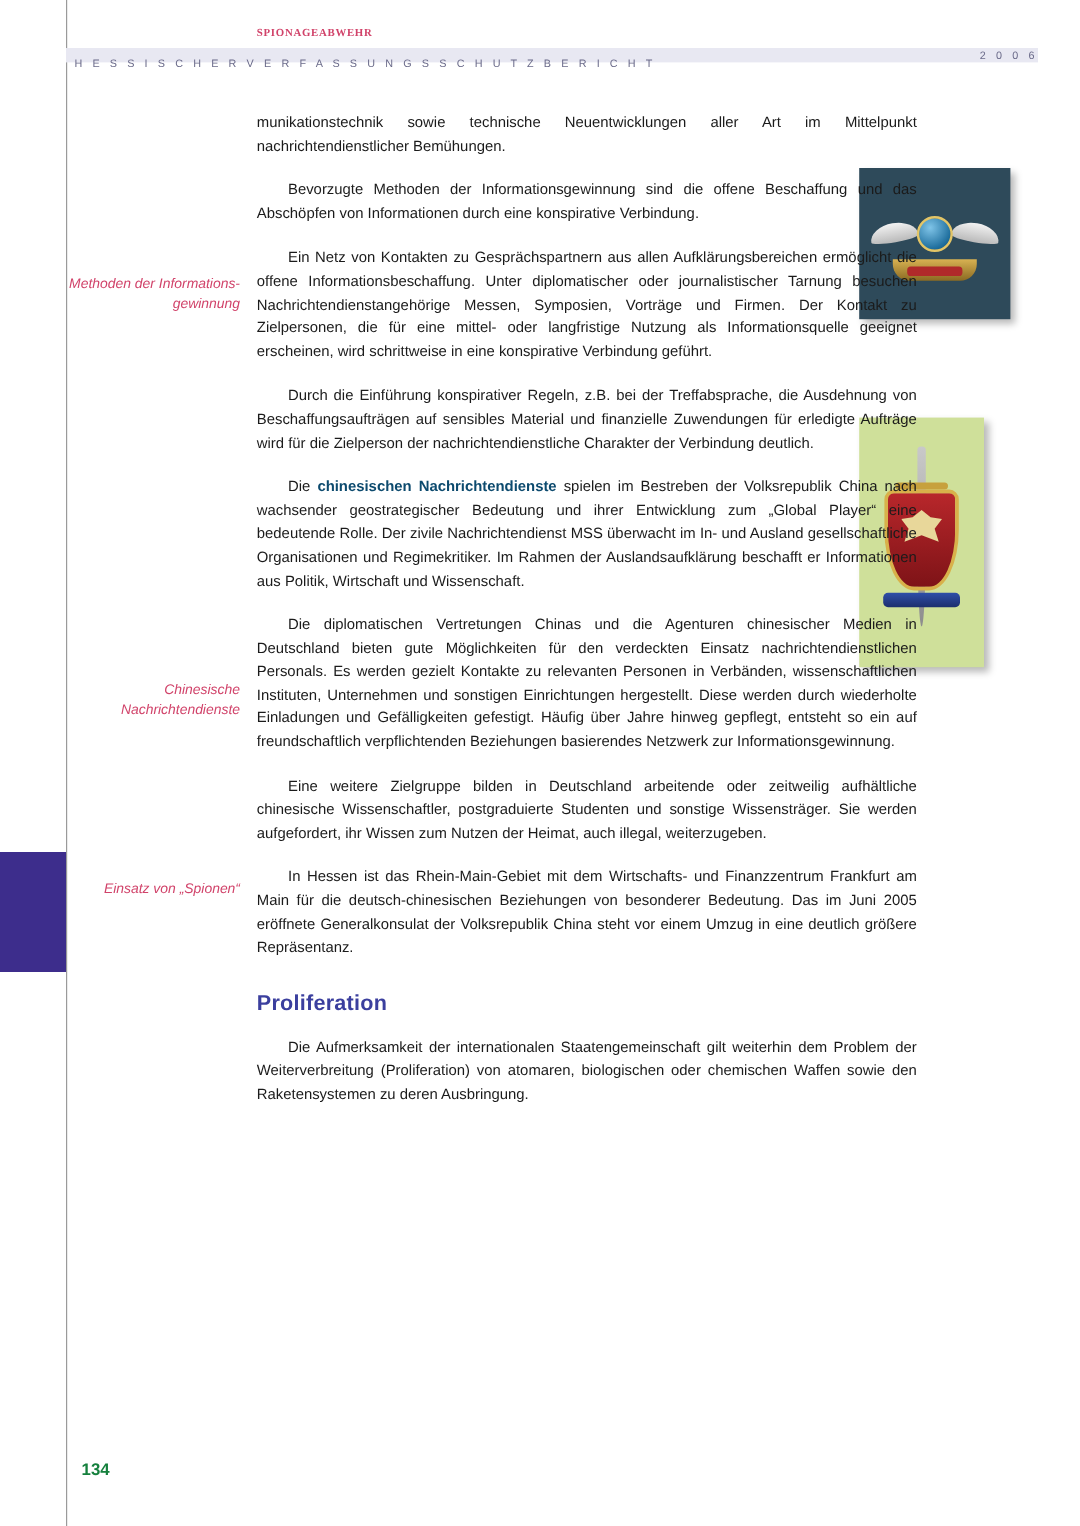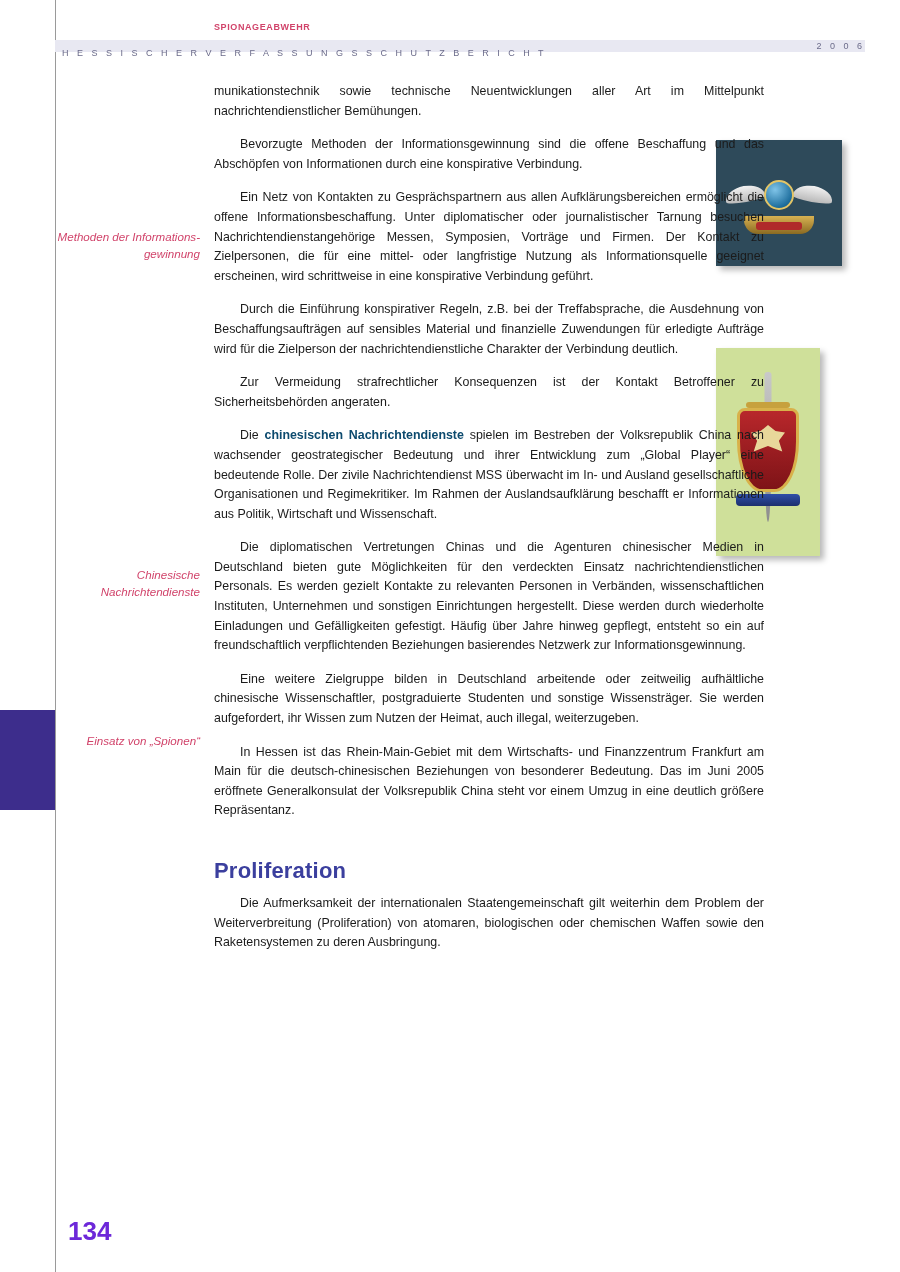--- a/index.html
+++ b/index.html
@@ -22,54 +22,55 @@
     position:absolute; left:0; top:710px; width:55px; height:100px;
     background:#3d2d8c;
   }
 
   
   .header-kicker {
     position:absolute; left:214px; top:22px;
     font-size:9px; font-weight:bold; letter-spacing:0.6px;
     color:#c0392b;
     color:#d1436a;
+    font-family:Liberation Serif, serif;
   }
   .header-rule {
     position:absolute; left:55px; top:40px; width:810px; height:12px;
     background:#e8e8f2;
   }
   .header-line {
     position:absolute; left:62px; top:48px; width:681px;
     font-size:9px; letter-spacing:3.0px; color:#6b6b8a;
     white-space:nowrap;
   }
   .header-year {
     position:absolute; right:35px; top:41px;
     font-size:9px; letter-spacing:3.0px; color:#6b6b8a;
   }
 
   
   .col {
     position:absolute; left:214px; top:76px; width:550px;
   }
   p {
-    margin:6px 0 14px 0;
+    margin:17px 0 14px 0;
     font-size:12.4px;
     line-height:1.58;
     text-align:justify;
     -webkit-hyphens:auto; hyphens:auto;
   }
   p.indent { text-indent:26px; }
   p.noindent { text-indent:0; }
 
   .hl { color:#0c4a6e; font-weight:bold; }
 
   h2.section {
-    margin:37px 0 10px 0;
-    font-size:22px; font-weight:bold; color:#3b3f9e;
+    margin:26px 0 10px 0;
+    font-size:18px; font-weight:bold; color:#3b3f9e;
     letter-spacing:0.2px;
   }
 
   
   .note {
     position:absolute; width:160px; text-align:right;
     font-size:11.6px; line-height:1.5; color:#d1436a;
     font-style:italic;
   }
   .note-1 { left:40px; top:228px; }
@@ -146,21 +147,21 @@
   }
   .b2-band {
     position:absolute; left:50%; bottom:26px; transform:translateX(-50%);
     width:64px; height:12px;
     background:linear-gradient(#2f4fa8,#1c2f6e);
     border-radius:4px;
   }
 
   .folio {
     position:absolute; left:68px; top:1216px;
-    font-size:26px; font-weight:bold; color:#6d28d9;
+    font-size:14px; font-weight:bold; color:#15803d;
   }
 </style>
 </head>
 <body>
 
 <div class="page">
 
   <div class="vrule"></div>
   <div class="purple-block"></div>
 
@@ -192,21 +193,20 @@
       </div>
       <div class="b2-band"></div>
     </div>
   </div>
 
   <div class="col">
     <p class="noindent">munikationstechnik sowie technische Neuentwicklungen aller Art im Mittelpunkt nachrichtendienstlicher Bemühungen.</p>
     <p class="indent">Bevorzugte Methoden der Informationsgewinnung sind die offene Beschaffung und das Abschöpfen von Informationen durch eine konspirative Verbindung.</p>
     <p class="indent">Ein Netz von Kontakten zu Gesprächspartnern aus allen Aufklärungsbereichen ermöglicht die offene Informationsbeschaffung. Unter diplomatischer oder journalistischer Tarnung besuchen Nachrichtendienstangehörige Messen, Symposien, Vorträge und Firmen. Der Kontakt zu Zielpersonen, die für eine mittel- oder langfristige Nutzung als Informationsquelle geeignet erscheinen, wird schrittweise in eine konspirative Verbindung geführt.</p>
     <p class="indent">Durch die Einführung konspirativer Regeln, z.B. bei der Treffabsprache, die Ausdehnung von Beschaffungsaufträgen auf sensibles Material und finanzielle Zuwendungen für erledigte Aufträge wird für die Zielperson der nachrichtendienstliche Charakter der Verbindung deutlich.</p>
-    <p class="indent">Zur Vermeidung strafrechtlicher Konsequenzen ist der Kontakt Betroffener zu Sicherheitsbehörden angeraten.</p>
     <p class="indent"><span>Die </span><span class="hl">chinesischen Nachrichtendienste</span><span> spielen im Bestreben der Volksrepublik China nach wachsender geostrategischer Bedeutung und ihrer Entwicklung zum „Global Player“ eine bedeutende Rolle. Der zivile Nachrichtendienst MSS überwacht im In- und Ausland gesellschaftliche Organisationen und Regimekritiker. Im Rahmen der Auslandsaufklärung beschafft er Informationen aus Politik, Wirtschaft und Wissenschaft.</span></p>
     <p class="indent">Die diplomatischen Vertretungen Chinas und die Agenturen chinesischer Medien in Deutschland bieten gute Möglichkeiten für den verdeckten Einsatz nachrichtendienstlichen Personals. Es werden gezielt Kontakte zu relevanten Personen in Verbänden, wissenschaftlichen Instituten, Unternehmen und sonstigen Einrichtungen hergestellt. Diese werden durch wiederholte Einladungen und Gefälligkeiten gefestigt. Häufig über Jahre hinweg gepflegt, entsteht so ein auf freundschaftlich verpflichtenden Beziehungen basierendes Netzwerk zur Informationsgewinnung.</p>
     <p class="indent">Eine weitere Zielgruppe bilden in Deutschland arbeitende oder zeitweilig aufhältliche chinesische Wissenschaftler, postgraduierte Studenten und sonstige Wissensträger. Sie werden aufgefordert, ihr Wissen zum Nutzen der Heimat, auch illegal, weiterzugeben.</p>
     <p class="indent">In Hessen ist das Rhein-Main-Gebiet mit dem Wirtschafts- und Finanzzentrum Frankfurt am Main für die deutsch-chinesischen Beziehungen von besonderer Bedeutung. Das im Juni 2005 eröffnete Generalkonsulat der Volksrepublik China steht vor einem Umzug in eine deutlich größere Repräsentanz.</p>
     <h2 class="section">Proliferation</h2>
     <p class="indent">Die Aufmerksamkeit der internationalen Staatengemeinschaft gilt weiterhin dem Problem der Weiterverbreitung (Proliferation) von atomaren, biologischen oder chemischen Waffen sowie den Raketensystemen zu deren Ausbringung.</p>
   </div>
 
   <div class="folio">134</div>
 </div>

